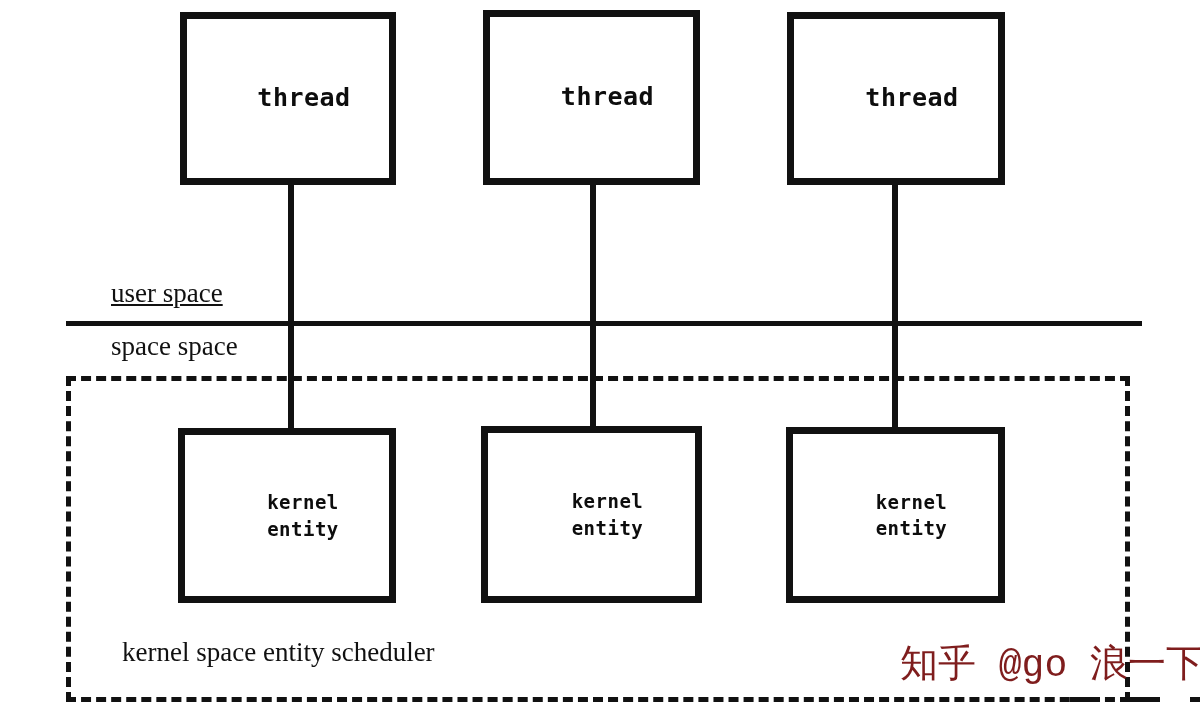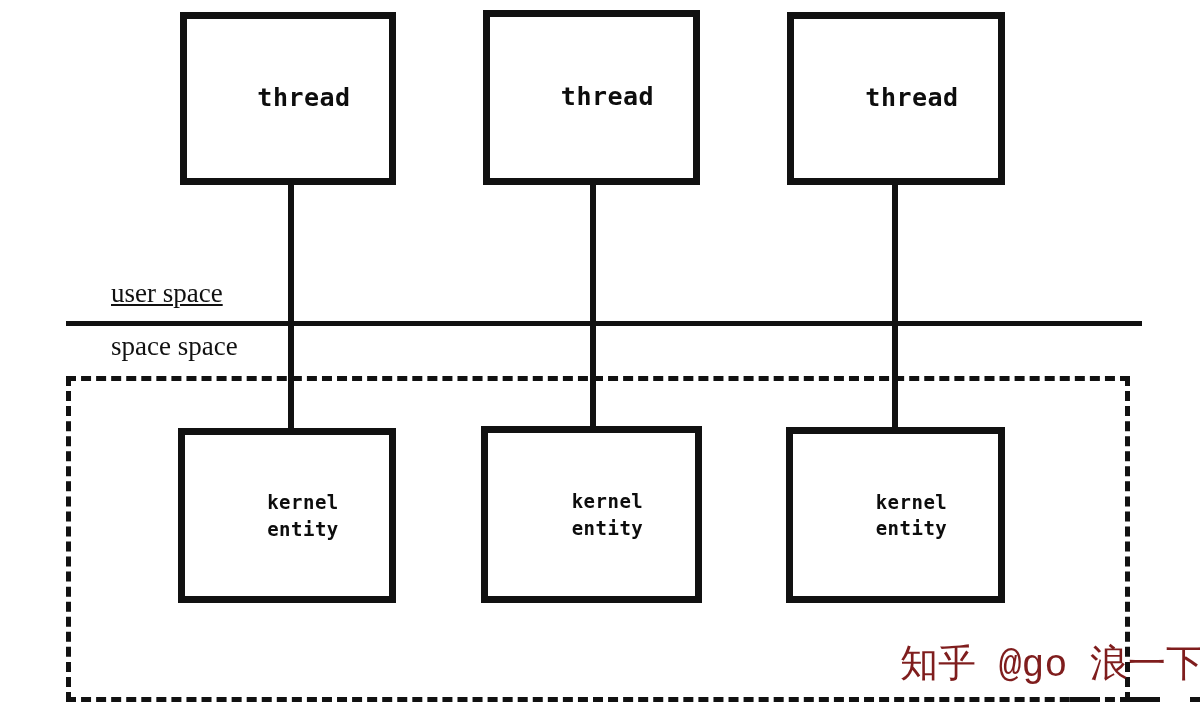--- a/index.html
+++ b/index.html
@@ -146,16 +146,17 @@
   <div class="box kernel-box" style="left:481px; top:426px; width:221px; height:177px;">
     <span class="box-label">kernel
 entity</span>
   </div>
 
   <div class="box kernel-box" style="left:786px; top:427px; width:219px; height:176px;">
     <span class="box-label">kernel
 entity</span>
   </div>
 
+  <div class="scheduler-label" style="left:122px; top:637px;">kernel space entity scheduler</div>
 
   <div class="watermark" style="left:900px; top:638px;">知乎 @go 浪一下</div>
 
 </div>
 
 </body></html>

